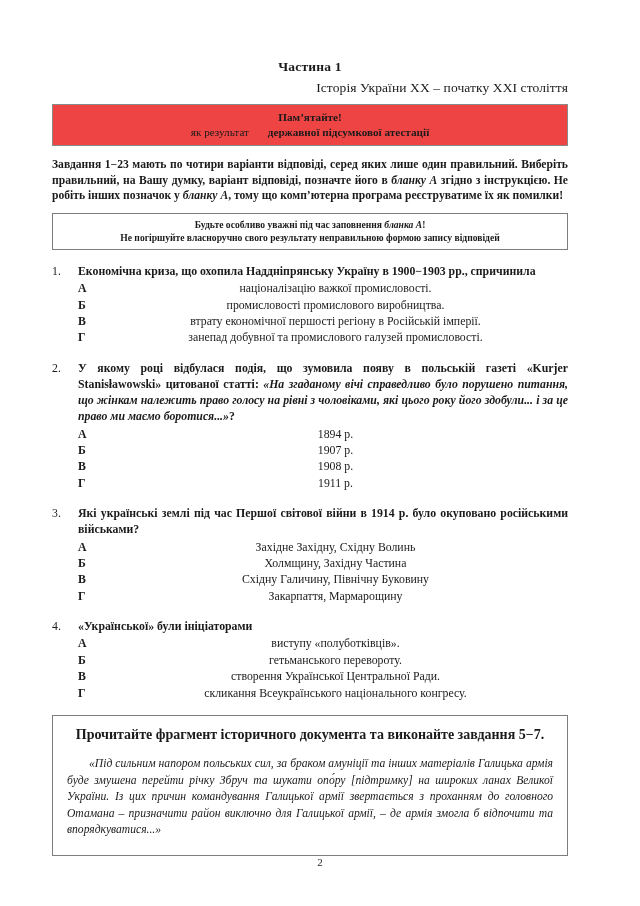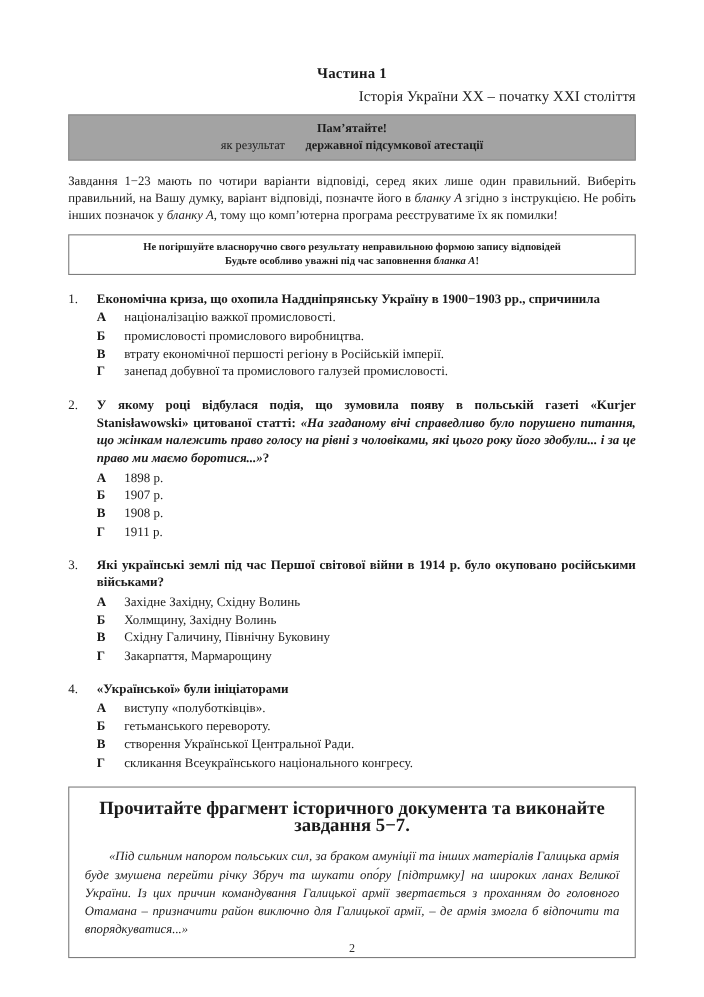--- a/index.html
+++ b/index.html
@@ -17,21 +17,21 @@
   }
   .page {
     position: relative;
     width: 640px;
     height: 906px;
     box-sizing: border-box;
     padding: 0;
   }
   .content {
     position: absolute;
-    left: 62px;
+    left: 52px;
     top: 58px;
     width: 516px;
   }
 
   
   .title-main {
     text-align: center;
     font-weight: bold;
     font-size: 13.5px;
     line-height: 18px;
@@ -43,21 +43,21 @@
     font-size: 13.5px;
     line-height: 19px;
     margin-top: 2px;
     letter-spacing: 0.1px;
   }
 
   
   .remember-box {
     margin-top: 7px;
     border: 1px solid #8a8a8a;
-    background: #a3a3a3;
+    background: #ef4444;
     padding: 5px 6px 6px 6px;
     text-align: center;
     box-sizing: border-box;
   }
   .remember-line {
     font-size: 11.2px;
     line-height: 14.6px;
     font-weight: normal;
   }
   .remember-line.bold-all {
@@ -66,21 +66,21 @@
   .remember-line .b {
     font-weight: bold;
     margin-left: 16px;
   }
 
   
   .instruction {
     margin-top: 11px;
     font-size: 11.6px;
     line-height: 15.6px;
-    font-weight: normal;
+    font-weight: bold;
     text-align: justify;
     text-justify: inter-word;
   }
   .instruction i {
     font-style: italic;
   }
 
   
   .warning-box {
     margin-top: 9px;
@@ -139,34 +139,35 @@
     font-size: 11.8px;
     line-height: 16.4px;
   }
   .opt-letter {
     width: 25px;
     flex: 0 0 25px;
     font-weight: bold;
   }
   .opt-text {
     flex: 1 1 auto;
+    text-align: center;
   }
 
   
   .doc-box {
     margin-top: 4px;
     border: 1px solid #7d7d7d;
     background: #ffffff;
     box-sizing: border-box;
     padding: 11px 14px 16px 14px;
   }
   .doc-title {
     text-align: center;
     font-weight: bold;
-    font-size: 17px;
+    font-size: 14px;
     line-height: 15px;
   }
   .doc-body {
     margin-top: 14px;
     font-style: italic;
     font-size: 11.6px;
     line-height: 16.6px;
     text-align: justify;
     text-justify: inter-word;
     text-indent: 22px;
@@ -193,22 +194,22 @@
     <div class="title-sub">Історія України XX – початку XXI століття</div>
 
     <div class="remember-box">
       <div class="remember-line bold-all">Пам’ятайте!</div>
       <div class="remember-line"><span>як результат </span><span class="b">державної підсумкової атестації</span></div>
     </div>
 
     <div class="instruction"><span>Завдання 1−23 мають по чотири варіанти відповіді, серед яких лише один правильний. Виберіть правильний, на Вашу думку, варіант відповіді, позначте його в </span><i>бланку А</i><span> згідно з інструкцією. Не робіть інших позначок у </span><i>бланку А</i><span>, тому що комп’ютерна програма реєструватиме їх як помилки!</span></div>
 
     <div class="warning-box">
+      <div class="warning-line"><span>Будьте особливо уважні під час заповнення </span><i>бланка А</i><span>!</span></div>
       <div class="warning-line">Не погіршуйте власноручно свого результату неправильною формою запису відповідей</div>
-      <div class="warning-line"><span>Будьте особливо уважні під час заповнення </span><i>бланка А</i><span>!</span></div>
     </div>
 
     <div class="questions">
 
       <div class="question">
         <div class="q-head">
           <div class="q-num">1.</div>
           <div class="q-text">Економічна криза, що охопила Наддніпрянську Україну в 1900−1903 рр., спричинила</div>
         </div>
         <div class="options">
@@ -232,21 +233,21 @@
       </div>
 
       <div class="question">
         <div class="q-head">
           <div class="q-num">2.</div>
           <div class="q-text"><span>У якому році відбулася подія, що зумовила появу в польській газеті «Kurjer Stanisławowski» цитованої статті: </span><i>«На згаданому вічі справедливо було порушено питання, що жінкам належить право голосу на рівні з чоловіками, які цього року його здобули... і за це право ми маємо боротися...»</i><span>?</span></div>
         </div>
         <div class="options">
           <div class="option">
             <span class="opt-letter">А</span>
-            <span class="opt-text">1898 р.</span>
+            <span class="opt-text">1894 р.</span>
           </div>
           <div class="option">
             <span class="opt-letter">Б</span>
             <span class="opt-text">1907 р.</span>
           </div>
           <div class="option">
             <span class="opt-letter">В</span>
             <span class="opt-text">1908 р.</span>
           </div>
           <div class="option">
@@ -261,21 +262,21 @@
           <div class="q-num">3.</div>
           <div class="q-text">Які українські землі під час Першої світової війни в 1914 р. було окуповано російськими військами?</div>
         </div>
         <div class="options">
           <div class="option">
             <span class="opt-letter">А</span>
             <span class="opt-text">Західне Західну, Східну Волинь</span>
           </div>
           <div class="option">
             <span class="opt-letter">Б</span>
-            <span class="opt-text">Холмщину, Західну Волинь</span>
+            <span class="opt-text">Холмщину, Західну Частина</span>
           </div>
           <div class="option">
             <span class="opt-letter">В</span>
             <span class="opt-text">Східну Галичину, Північну Буковину</span>
           </div>
           <div class="option">
             <span class="opt-letter">Г</span>
             <span class="opt-text">Закарпаття, Мармарощину</span>
           </div>
         </div>

